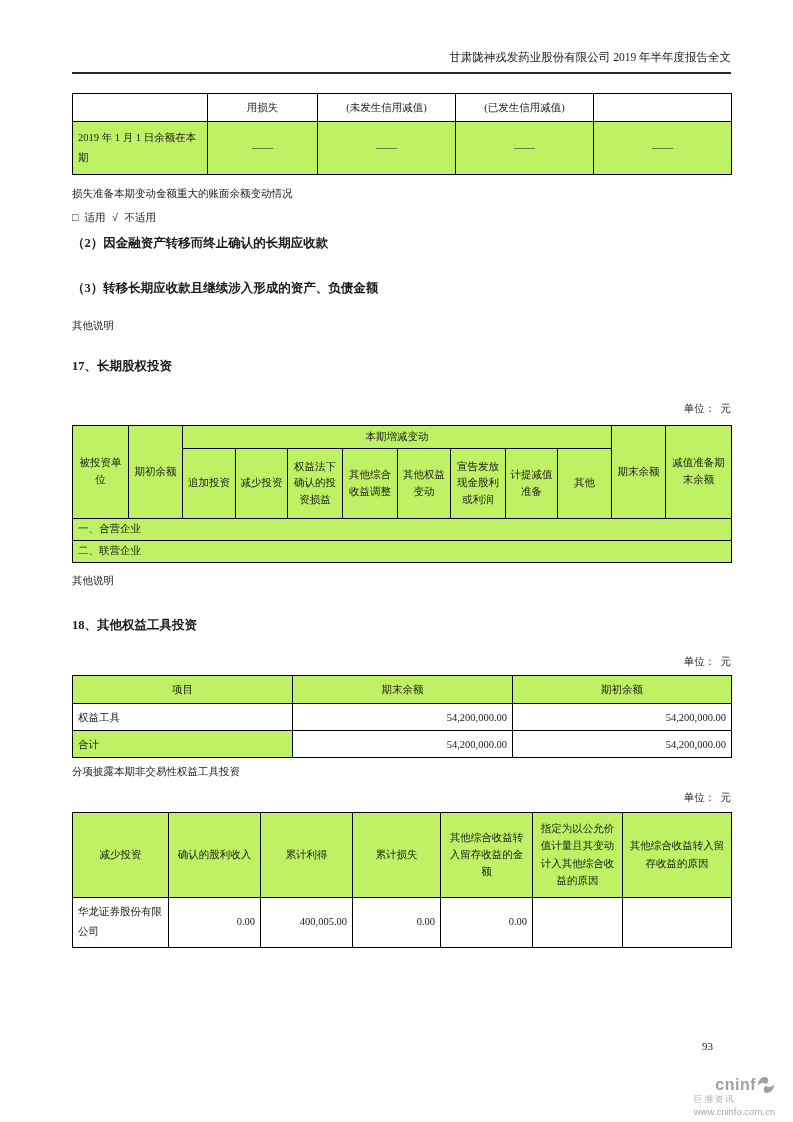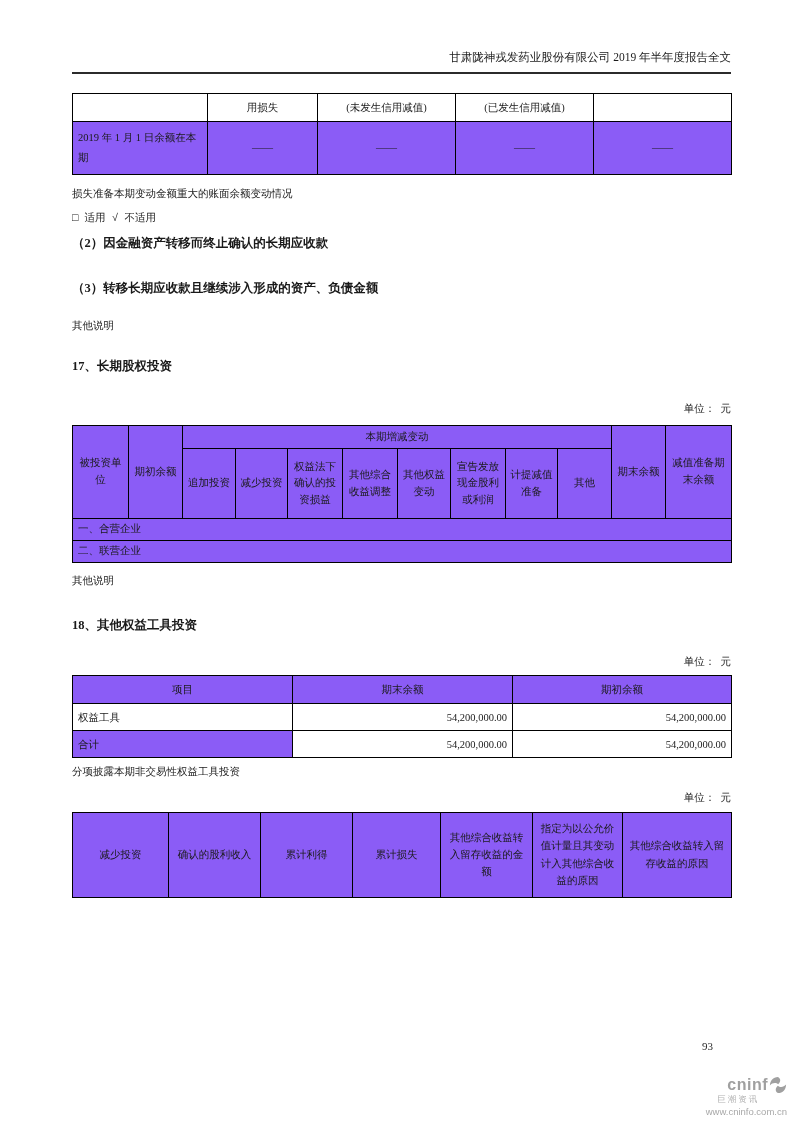--- a/index.html
+++ b/index.html
@@ -34,21 +34,21 @@
     vertical-align:middle;
     text-align:center;
     font-size:10.5px;
     line-height:1.65;
     padding:2px 4px;
     overflow:hidden;
     word-break:break-all;
   }
   td.left { text-align:left; padding-left:5px; }
   td.num  { text-align:right; padding-right:5px; }
-  .gray   { background:#8b5cf6; }
+  .gray   { background:#bef264; }
 
   
   .t1 { margin-top:19px; }
   .t1 tr.hdr { height:28px;padding-left:28px; }
   .t1 tr.data { height:53px; }
   .t1 tr.data td { line-height:1.95; }
 
   .body-note { font-size:10.5px; line-height:1.25; }
   .note-1 { margin-top:12px; }
   .applicable { margin-top:11px; font-size:10.5px;font-family:Liberation Mono, monospace; }
@@ -85,22 +85,22 @@
   .t18d tr.r1 { height:66px; }
   .t18d tr.r2 { height:50px; }
   .t18d td.left { line-height:1.95; }
 
   .page-number {
     position:absolute; top:1040px; right:80px;
     font-size:11px; color:#2b2b2b;
   }
 
   .cninfo-logo {
-    position:absolute; top:1076px; right:6px;
-    text-align:center; color:#a6a6a6;
+    position:absolute; top:1076px; right:18px;
+    text-align:left; color:#a6a6a6;
     font-family:"Liberation Sans","DejaVu Sans",sans-serif;
     line-height:1;
   }
   .logo-row { display:flex; align-items:center; justify-content:flex-end; gap:1px; }
   .logo-brand { font-size:16px; font-weight:bold; letter-spacing:0.5px; color:#a0a0a0; }
   .logo-swirl { width:18px; height:18px; }
   .logo-cn { font-size:8.5px; letter-spacing:2px; margin-top:1px; margin-right:16px; color:#b0b0b0; }
   .logo-site { font-size:9.5px; margin-top:3px; color:#a8a8a8; }
 </style>
 </head>
@@ -238,20 +238,29 @@
       <tbody>
           <tr class="hdr">
         <td class="gray">减少投资</td>
         <td class="gray">确认的股利收入</td>
         <td class="gray">累计利得</td>
         <td class="gray">累计损失</td>
         <td class="gray">其他综合收益转入留存收益的金额</td>
         <td class="gray">指定为以公允价值计量且其变动计入其他综合收益的原因</td>
         <td class="gray">其他综合收益转入留存收益的原因</td>
       </tr>
+      <tr class="r2">
+        <td class="left">华龙证券股份有限公司</td>
+        <td class="num">0.00</td>
+        <td class="num">400,005.00</td>
+        <td class="num">0.00</td>
+        <td class="num">0.00</td>
+        <td></td>
+        <td></td>
+      </tr>
     </tbody>
       </table>
 
   </div>
 
   <span class="page-number">93</span>
 
   <div class="cninfo-logo">
     <div class="logo-row">
       <span class="logo-brand">cninf</span>

